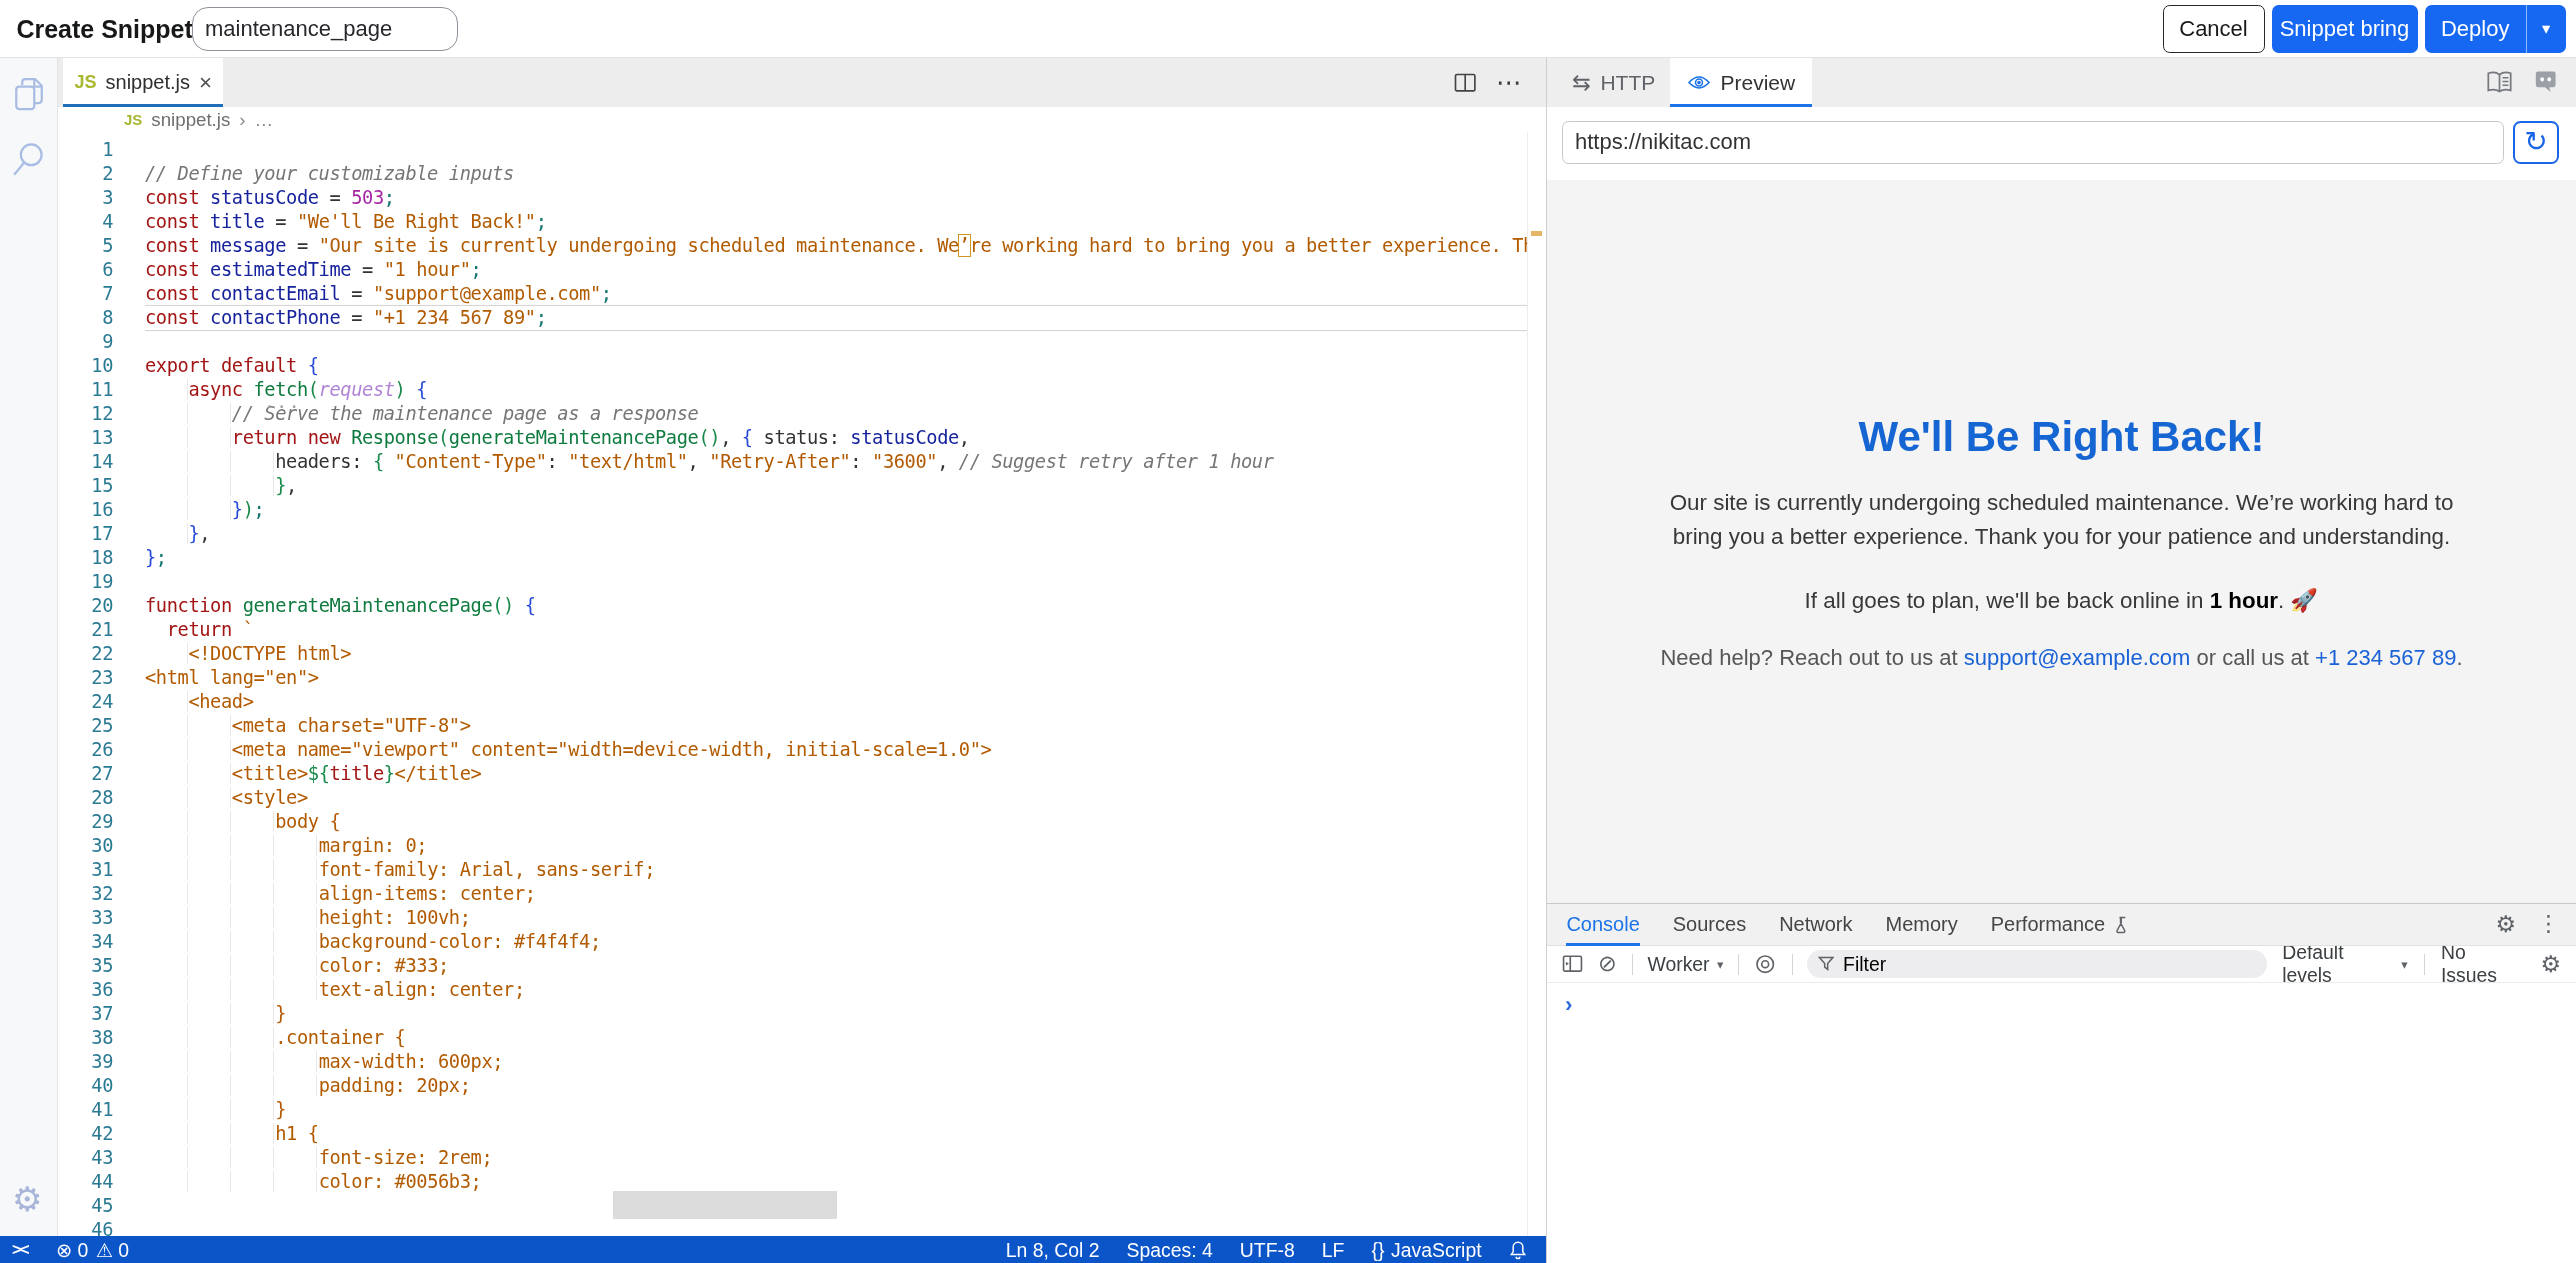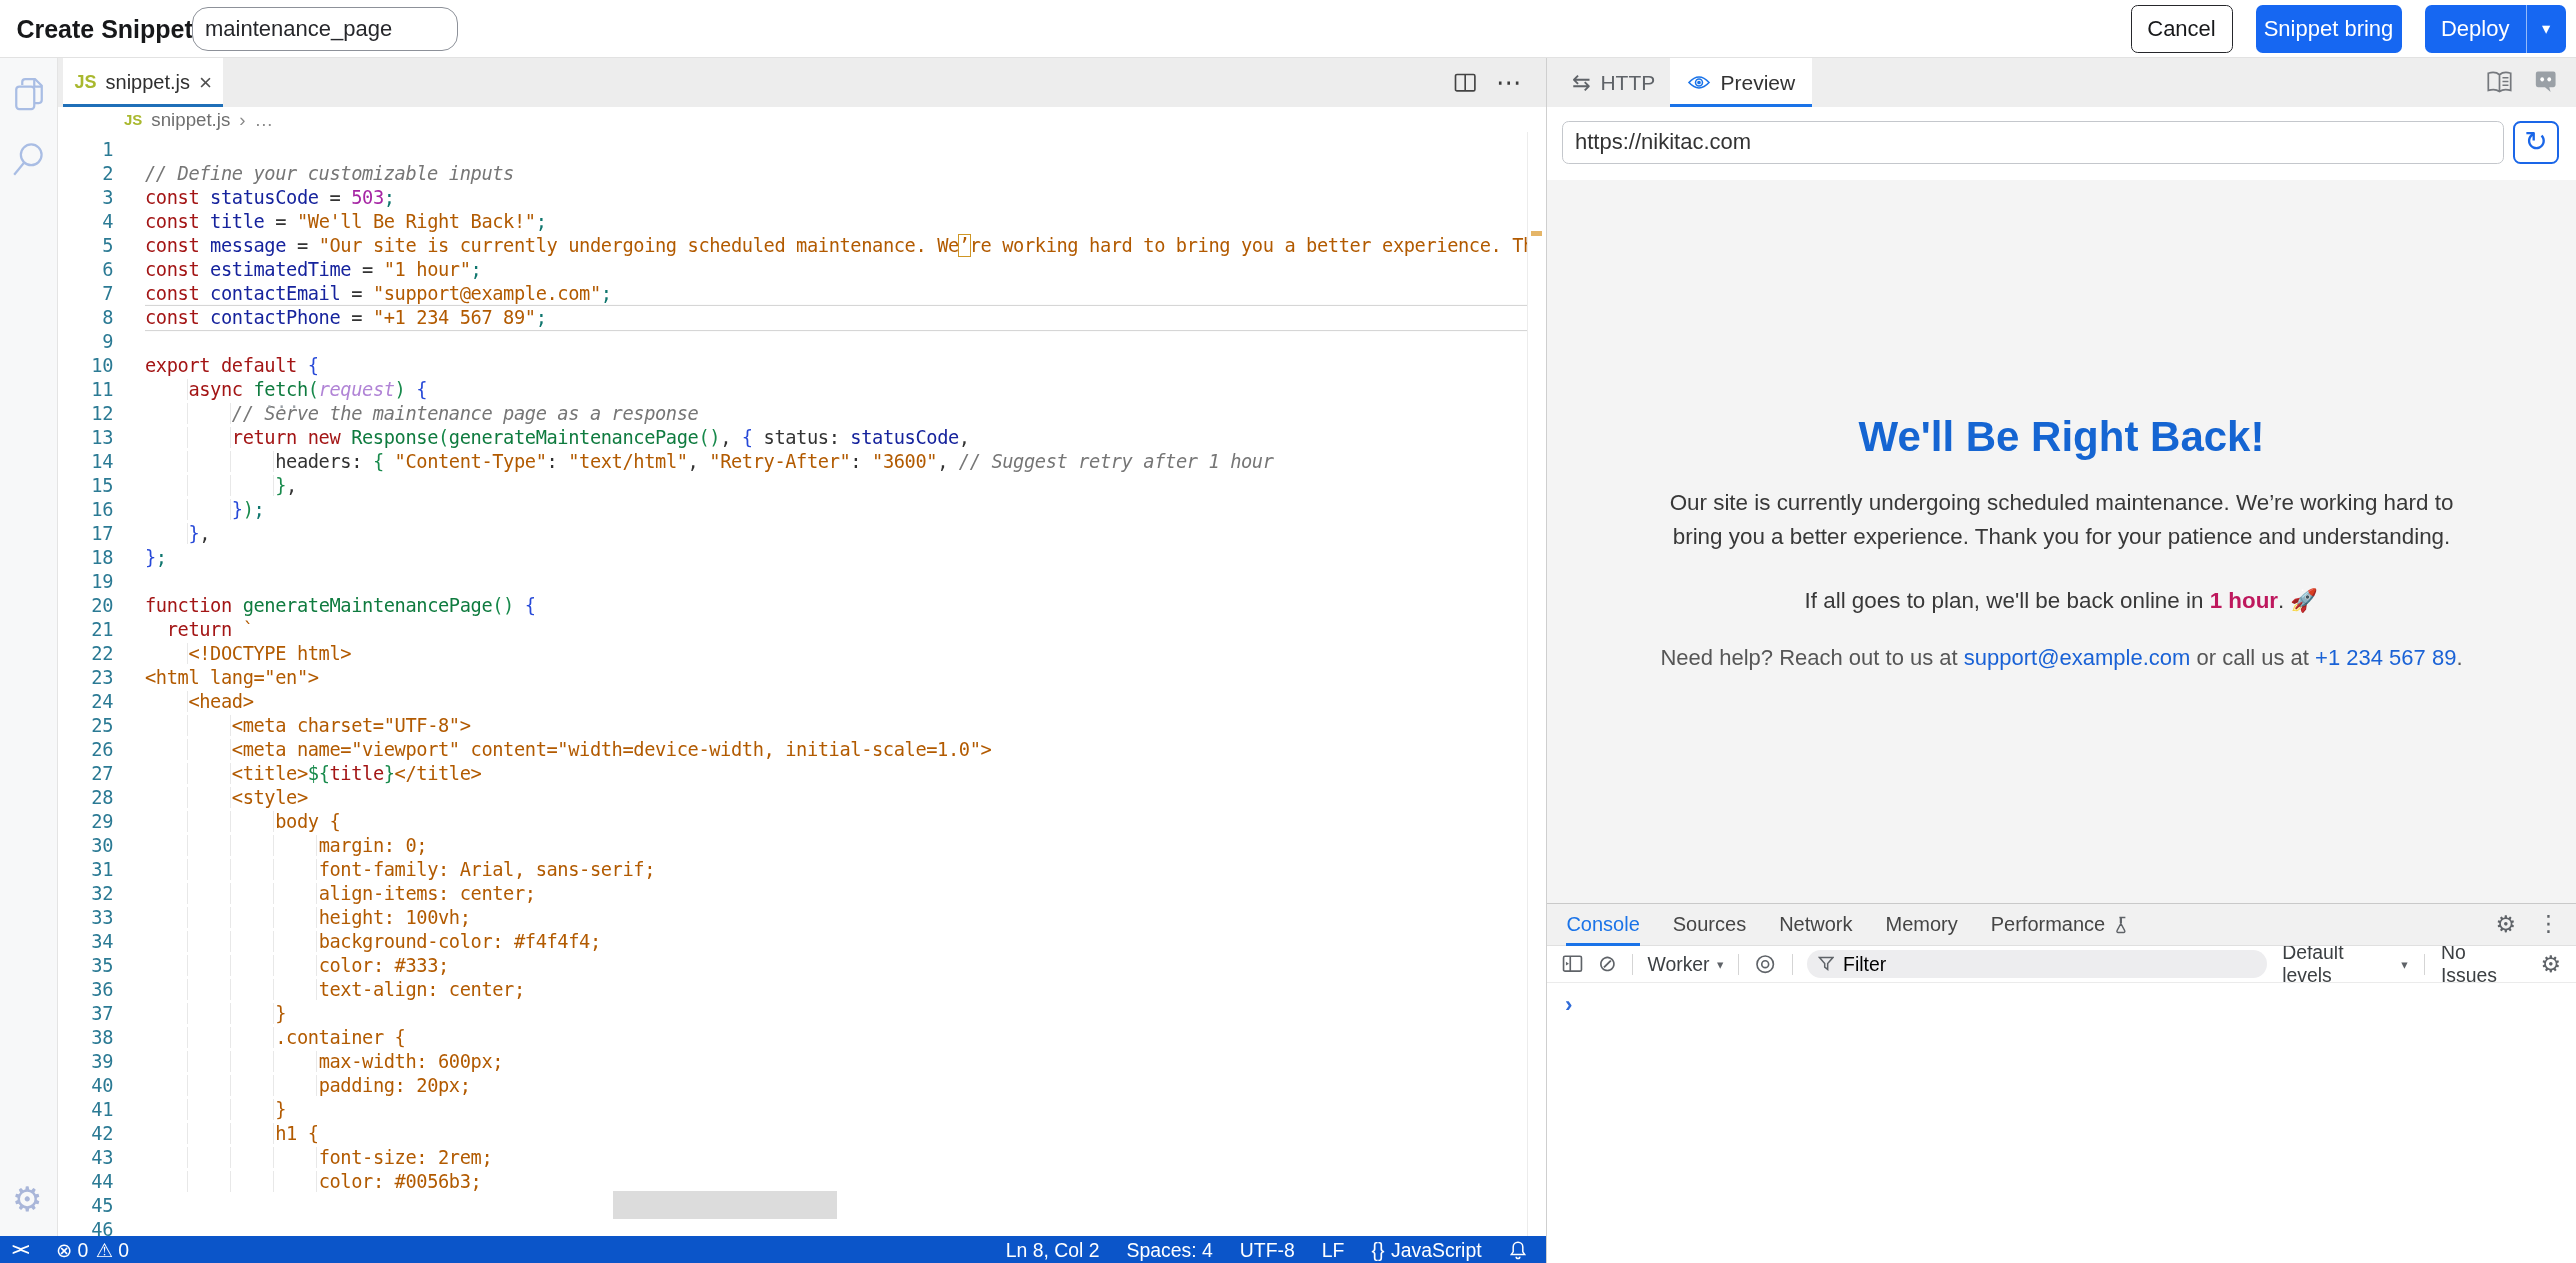--- a/index.html
+++ b/index.html
@@ -4,21 +4,21 @@
 <style>
   *{margin:0;padding:0;box-sizing:border-box}
   html,body{background:#fff}
   #app{position:relative;width:2576px;height:1263px;background:#fff;overflow:hidden;
        font-family:"Liberation Sans",sans-serif;color:#222}
   
   .hdr{position:absolute;left:0;top:0;width:2576px;height:58px;background:#fff;border-bottom:0.7px solid #e2e2e2}
   .hdr-title{position:absolute;left:16.4px;top:15px;font-size:25px;font-weight:bold;color:#17181a}
   .name-input{position:absolute;left:192px;top:6.7px;width:266px;height:44px;border:1.5px solid #8d9199;border-radius:16px;
       display:flex;align-items:center;padding-left:12px;font-size:22px;color:#26272b;background:#fff}
-  .hdr-actions{position:absolute;right:10.5px;top:4.5px;height:48px;display:flex;gap:23px}
+  .hdr-actions{position:absolute;right:10.5px;top:4.5px;height:48px;display:flex;gap:7px}
   .btn{height:48px;border-radius:6.7px;font-size:22px;display:flex;align-items:center;justify-content:center;cursor:pointer;font-family:inherit}
   .btn-cancel{width:102px;background:#fff;border:1.9px solid #26272b;color:#17181a}
   .btn-blue{background:#1667f2;color:#fff;border:none}
   .btn-rule{width:146px}
   .btn-deploy{width:141px;padding:0}
   .btn-deploy .lbl{flex:1;text-align:center}
   .btn-deploy .divider{width:0.7px;height:48px;background:rgba(255,255,255,.55)}
   .btn-deploy .caret{width:39px;text-align:center;font-size:16.4px}
   
   .abar{position:absolute;left:0;top:58px;width:58px;height:1178px;background:#f7f8f9;border-right:0.7px solid #e4e4e4}
@@ -82,21 +82,21 @@
   .url-row{position:relative;height:73px;background:#fff}
   .url-input{position:absolute;left:15px;top:13.5px;width:942px;height:43px;border:1.5px solid #c4c7cc;border-radius:6.7px;
       font-size:22px;color:#333;padding-left:12px;font-family:inherit;outline:none;background:#fff}
   .refresh-btn{position:absolute;left:966px;top:13.5px;width:46px;height:43px;border:2.2px solid #1a66e8;border-radius:7.5px;
       color:#1a66e8;font-size:28px;display:flex;align-items:center;justify-content:center;background:#fff;line-height:1}
   .pv-frame{height:724px;background:#f4f4f4;display:flex;align-items:center;justify-content:center;text-align:center}
   .pv-content{width:822px}
   .pv-content h1{font-size:42px;font-weight:bold;color:#1565d2;margin:0 0 25.4px}
   .pv-msg{font-size:22.4px;color:#383838;line-height:34px;margin:0 auto 33px;width:792px}
   .pv-eta{font-size:22.4px;color:#383838;margin:0 0 31px}
-  .pv-eta .time{color:#be185d;font-weight:bold}
+  .pv-eta .time{color:#000000;font-weight:bold}
   .pv-contact{font-size:22px;color:#565656}
   .pv-contact .link{color:#1a62d6}
   
   .console{position:absolute;left:0;top:845px;right:0;bottom:0;border-top:0.7px solid #c9c9c9;background:#fff}
   .ctabs{position:relative;height:42px;background:#f1f1f1;border-bottom:0.7px solid #e0e0e0;
       display:flex;align-items:center;padding-left:19.4px;gap:33px;font-size:20px;color:#454545}
   .ctab{position:relative;height:42px;display:flex;align-items:center;gap:7.5px}
   .ctab.active{color:#1a73e8}
   .ctab.active::after{content:"";position:absolute;left:0;right:0;bottom:0;height:2.2px;background:#1a73e8}
   .ctabs-r{margin-left:auto;display:flex;align-items:center;gap:21px;padding-right:16.4px;color:#5f6368}

